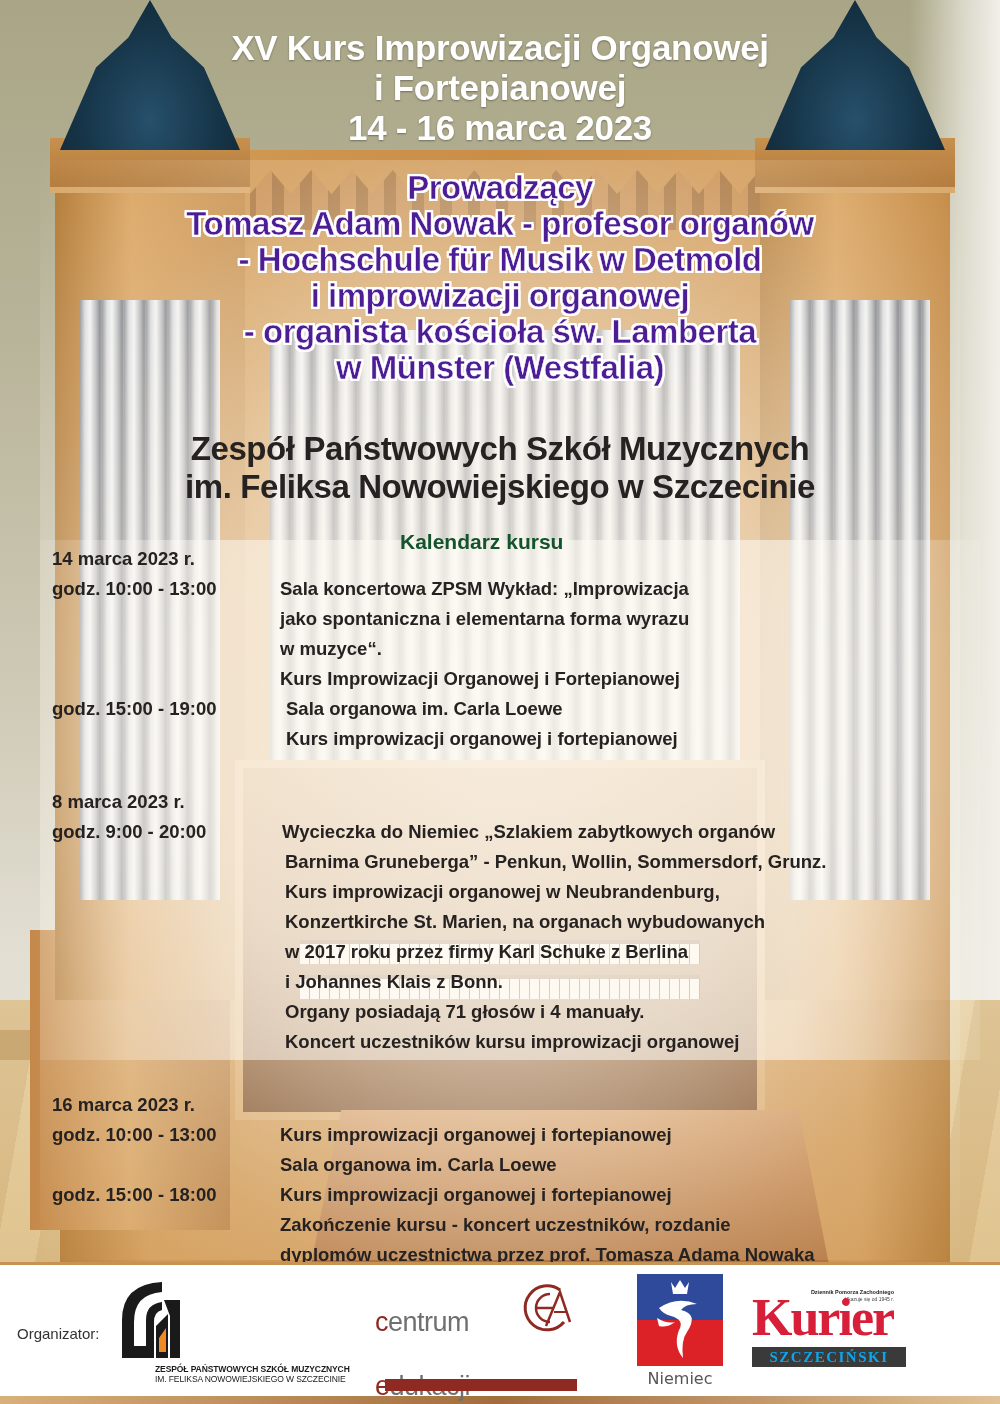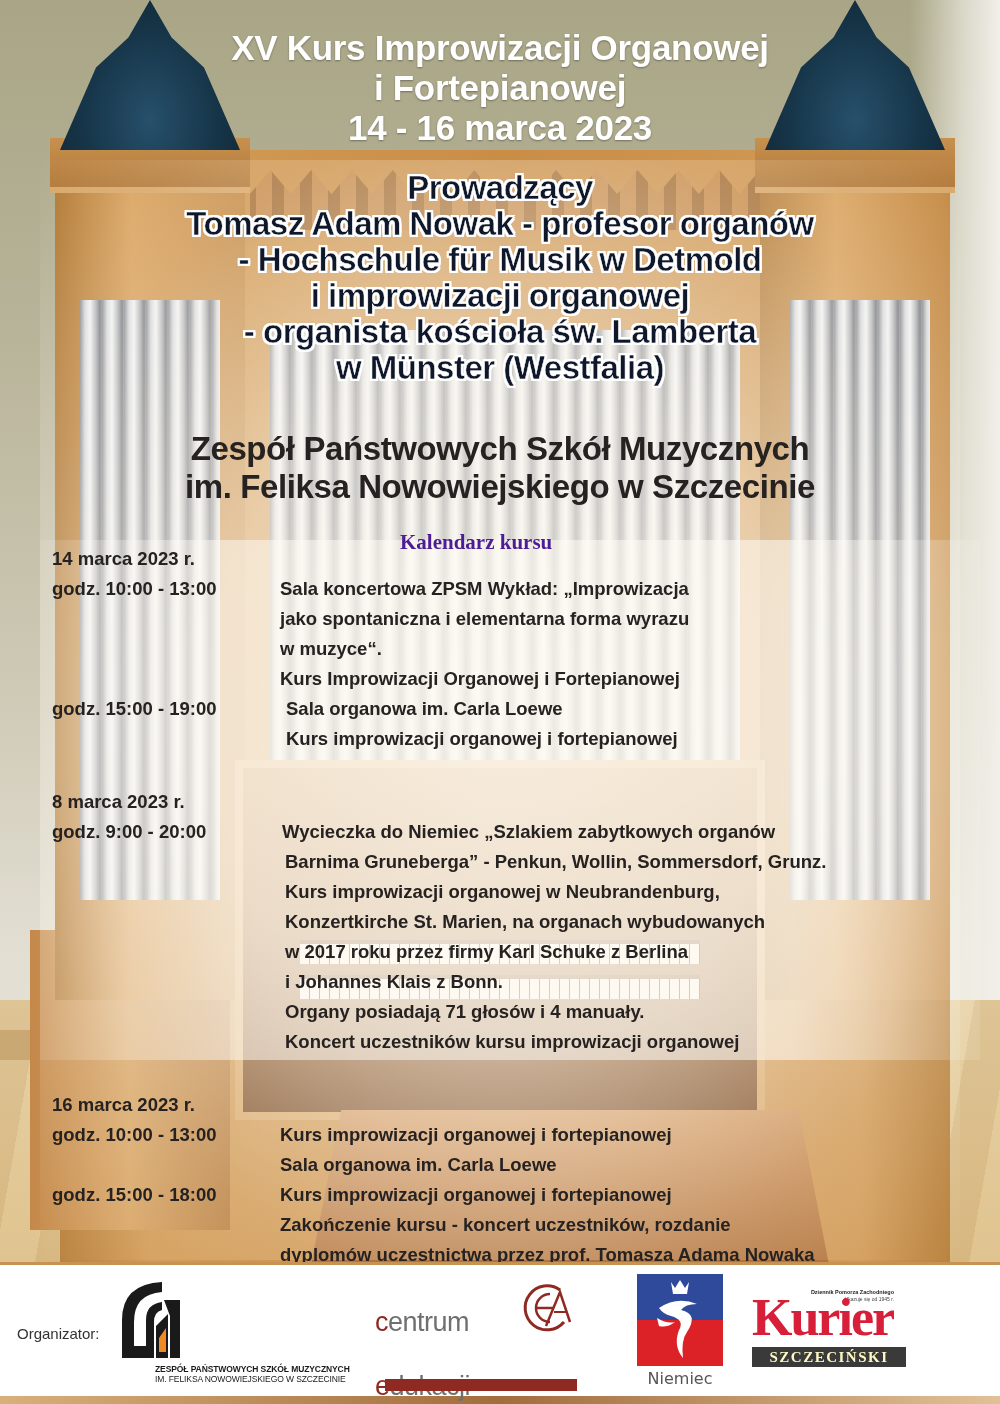--- a/index.html
+++ b/index.html
@@ -98,41 +98,41 @@
     .title-block { position: absolute; left: 0; right: 0; top: 28px; text-align: center; }
     .title-line {
       display: block; color: #ffffff; font-weight: bold;
       font-size: 35px; line-height: 40px; letter-spacing: -0.3px;
       text-shadow: 0 1px 2px rgba(0,0,0,0.35);
       font-family: "Liberation Sans", sans-serif;
     }
 
     .lead-block { position: absolute; left: 0; right: 0; top: 170px; text-align: center; }
     .lead-line {
-      display: block; color: #0f172a; font-weight: bold;
+      display: block; color: #4c1d95; font-weight: bold;
       font-size: 33px; line-height: 36px; letter-spacing: -0.5px;
       -webkit-text-stroke: 0.5px #ffffff;
       text-shadow:
         -2px -2px 0 #fff, 2px -2px 0 #fff, -2px 2px 0 #fff, 2px 2px 0 #fff,
         0 -2px 0 #fff, 0 2px 0 #fff, -2px 0 0 #fff, 2px 0 0 #fff;
       font-family: "Liberation Sans", sans-serif;
       text-align: center;
     }
 
     .school-block { position: absolute; left: 0; right: 0; top: 430px; text-align: center; }
     .school-line {
       display: block; color: #262221; font-weight: bold;
       font-size: 33px; line-height: 38px; letter-spacing: -0.4px;
       font-family: "Liberation Sans", sans-serif;
     }
 
     .cal-heading {
       position: absolute; left: 400px; top: 530px;
-      color: #4c1d95; font-weight: bold; font-size: 21px;
-      font-family: Liberation Serif, serif;
+      color: #14532d; font-weight: bold; font-size: 21px;
+      font-family: Liberation Sans, sans-serif;
     }
 
     .schedule {
       position: absolute; left: 52px; top: 544px; width: 940px;
       color: #262221; font-weight: bold; font-size: 18.5px;
       font-family: "Liberation Sans", sans-serif;
     }
     .day { position: relative; }
     .day-date { display: block; height: 30px; line-height: 30px; }
     .slot { display: flex; }
@@ -198,21 +198,21 @@
       font-size: 5px; color: #444; white-space: nowrap;
       font-family: "Liberation Sans", sans-serif;
     }
     .kurier-word {
       position: absolute; left: 2px; top: 8px;
       font-family: "Liberation Serif", serif; font-weight: bold;
       font-size: 52px; line-height: 52px; color: #d71f3a; letter-spacing: -2px;
     }
     .kurier-band {
       position: absolute; left: 2px; top: 63px; width: 154px; height: 20px;
-      background: #3a3a3a; color: #fef9c3; text-align: center;
+      background: #3a3a3a; color: #0ea5e9; text-align: center;
       font-family: "Liberation Serif", serif; font-weight: bold; font-size: 15px; line-height: 20px;
       letter-spacing: 1.5px;
     }
   </style>
 </head>
 <body>
 
 <div class="scene">
   <div class="wall"></div>
   <div class="wall-right-light"></div>

